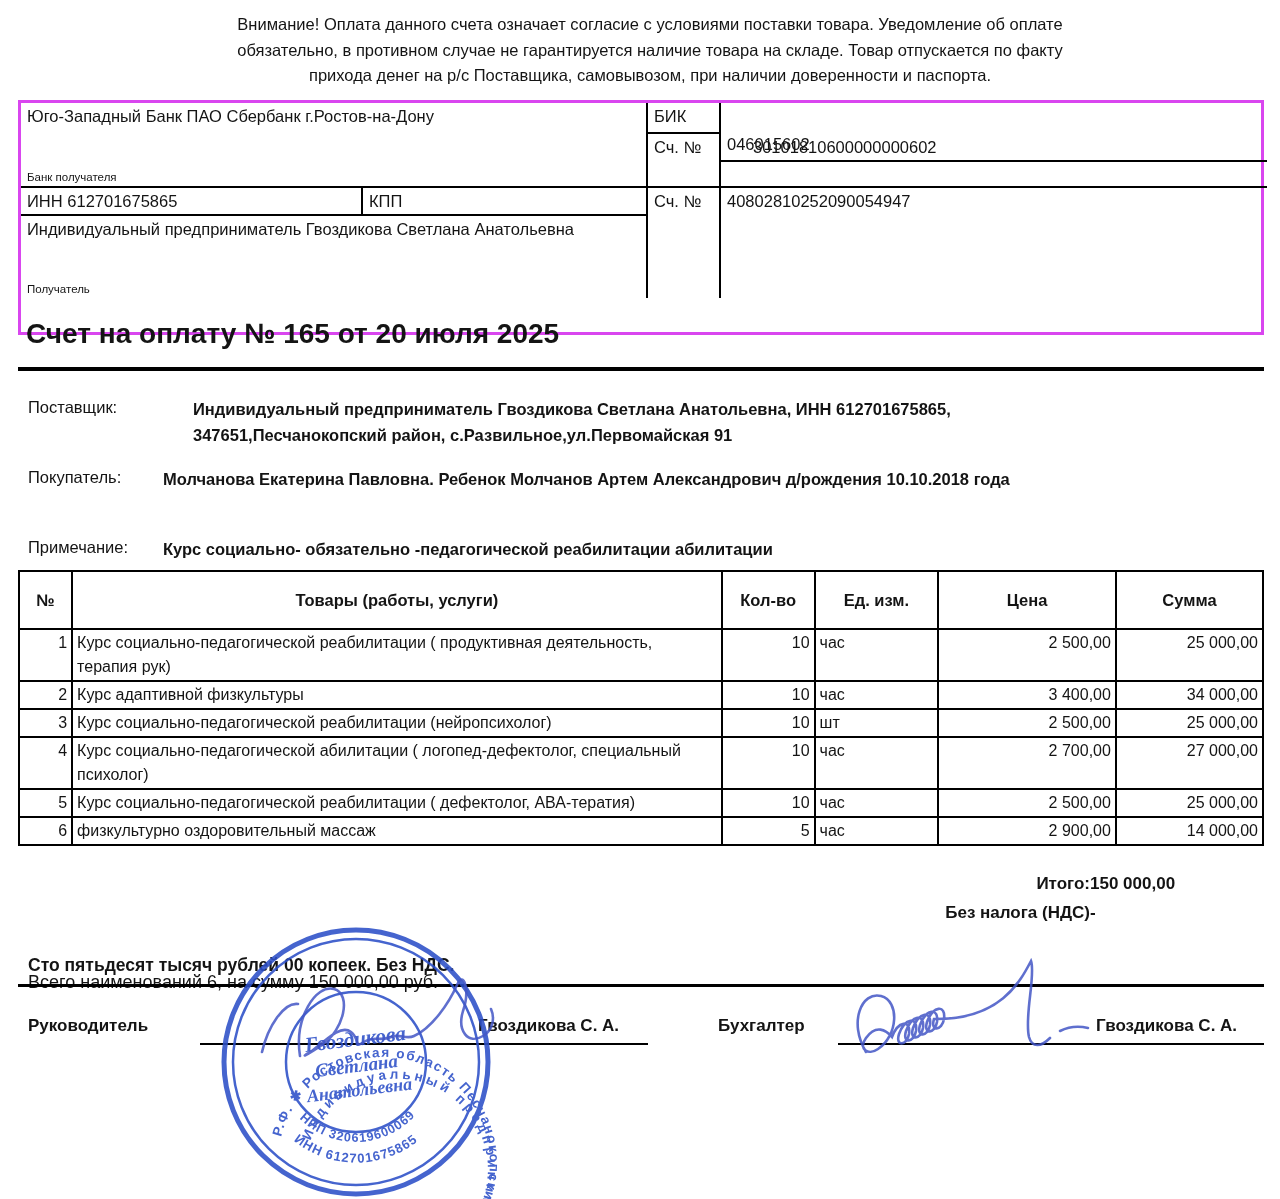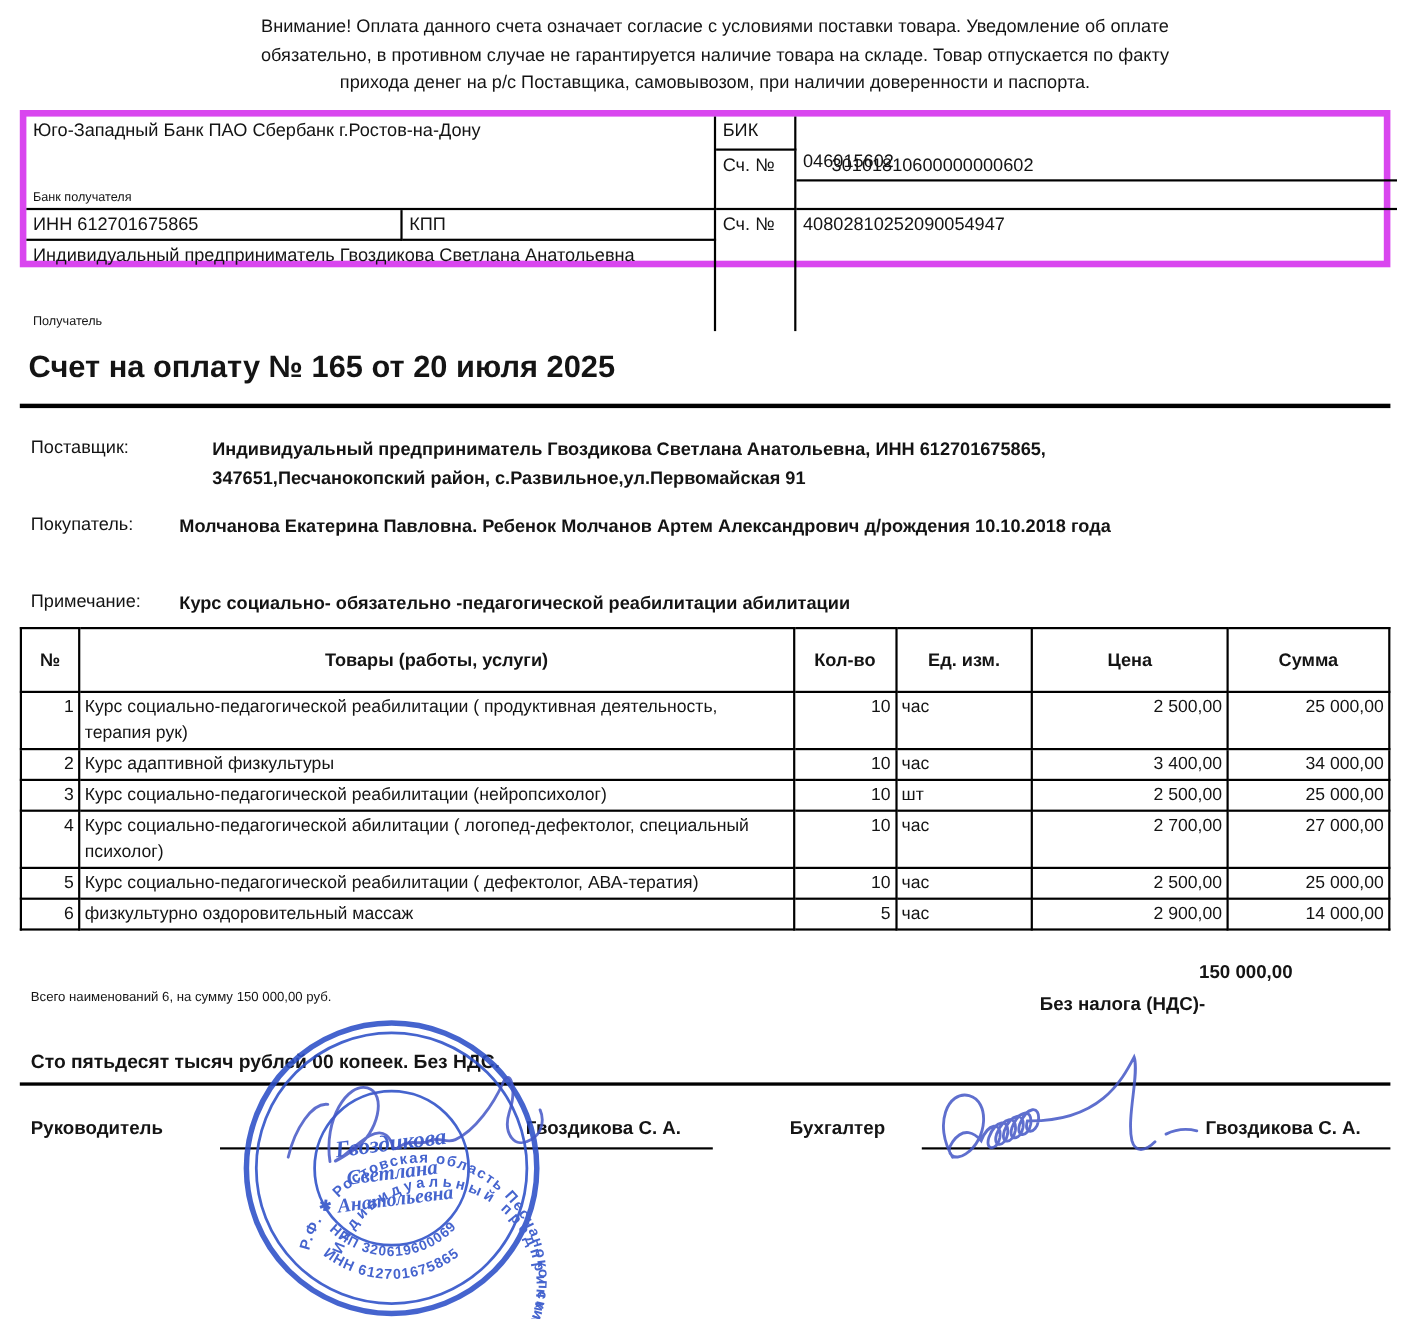--- a/index.html
+++ b/index.html
@@ -5,21 +5,21 @@
   * { margin:0; padding:0; box-sizing:border-box; }
   html,body { background:#ffffff; }
   body { font-family:"Liberation Sans", sans-serif; color:#141414; }
   .page { position:relative; width:1280px; height:1199px; background:#fff; overflow:hidden; }
 
   
   .warning { position:absolute; left:140px; top:12px; width:1020px;
     text-align:center; font-size:16.5px; line-height:25.5px; white-space:pre-line; }
 
   
-  .bank { position:absolute; left:18px; top:100px; width:1246px; height:143px; border:6px solid #d946ef; }
+  .bank { position:absolute; left:18px; top:100px; width:1246px; height:235px; border:3px solid #d946ef; }
   .cell { position:absolute; font-size:16.5px; line-height:21px; padding:3px 6px; }
   .b-r { border-right:2px solid #000; }
   .b-b { border-bottom:2px solid #000; }
   .tiny { position:absolute; left:6px; bottom:2px; font-size:11.5px; line-height:13px; }
   .c-bank      { left:0;     top:0;    width:627px; height:85px; }
   .c-bik-l     { left:627px; top:0;    width:73px;  height:31px; }
   .c-bik-v     { left:700px; top:0;    width:546px; height:31px;margin-top:28px; }
   .c-acc1-l    { left:627px; top:31px; width:73px;  height:54px; }
   .c-acc1-v    { left:700px; top:31px; width:546px; height:54px;padding-left:32px; }
   .c-inn       { left:0;     top:85px; width:342px; height:28px; }
@@ -45,21 +45,21 @@
   .col-unit{width:121px;} .col-price{width:174px;} .col-sum{width:144px;}
   .td-num{text-align:right; padding-right:3px;}
   .td-qty{text-align:right; padding-right:2px;}
   .td-money{text-align:right; padding-right:5px;}
 
   .tot-label { position:absolute; left:700px; width:390px; text-align:right;
     font-size:17px; font-weight:bold; }
   .tot-value { position:absolute; left:1090px; width:170px; text-align:left;
     font-size:17px; font-weight:bold; }
 
-  .sum1 { position:absolute; left:28px; top:899px; font-size:12px; }
+  .sum1 { position:absolute; left:28px; top:972px; font-size:18px; }
   .sum2 { position:absolute; left:28px; top:955px; font-size:17.5px; font-weight:bold; }
 
   .sig-label { position:absolute; top:1016px; font-size:17px; font-weight:bold; }
   .sig-name  { position:absolute; top:1016px; font-size:17px; font-weight:bold; }
   .sig-line  { position:absolute; top:1043px; height:2px; background:#000; }
 
   .stamp-wrap { position:absolute; left:212px; top:918px; width:288px; height:288px; opacity:0.88; }
   .sig-overlay { position:absolute; left:0; top:0; width:1280px; height:1199px; pointer-events:none; }
 </style>
 </head>
@@ -159,20 +159,21 @@
         <td class="td-num">6</td>
         <td>физкультурно оздоровительный массаж</td>
         <td class="td-qty">5</td>
         <td>час</td>
         <td class="td-money">2 900,00</td>
         <td class="td-money">14 000,00</td>
       </tr>
     </tbody>
   </table>
 
+  <div class="tot-label" style="top:874px;">Итого:</div>
   <div class="tot-value" style="top:874px;">150 000,00</div>
   <div class="tot-label" style="top:903px;">Без налога (НДС)</div>
   <div class="tot-value" style="top:903px;">-</div>
 
   <div class="sum1">Всего наименований 6, на сумму 150 000,00 руб.</div>
   <div class="sum2">Сто пятьдесят тысяч рублей 00 копеек. Без НДС.</div>
   <div class="rule2"></div>
 
   <div class="sig-label" style="left:28px;">Руководитель</div>
   <div class="sig-line" style="left:200px; width:448px;"></div>

